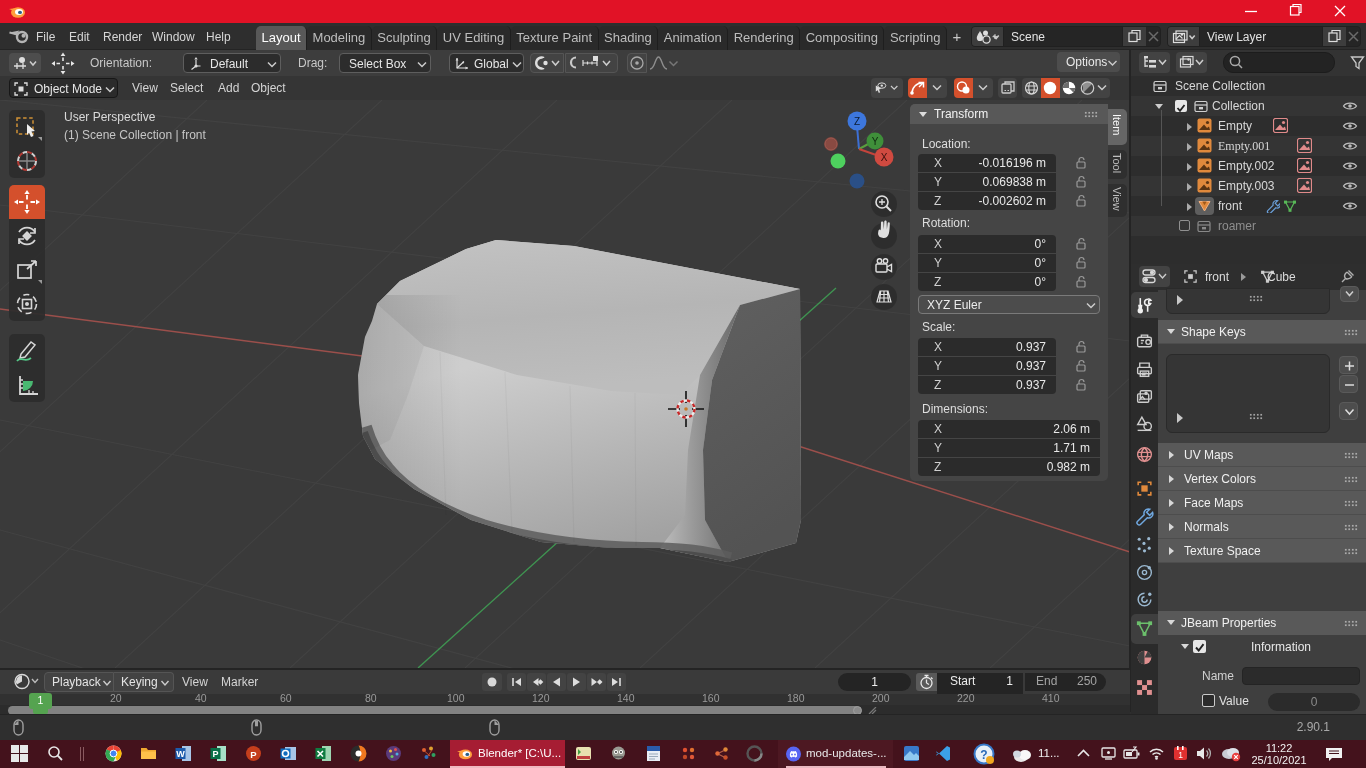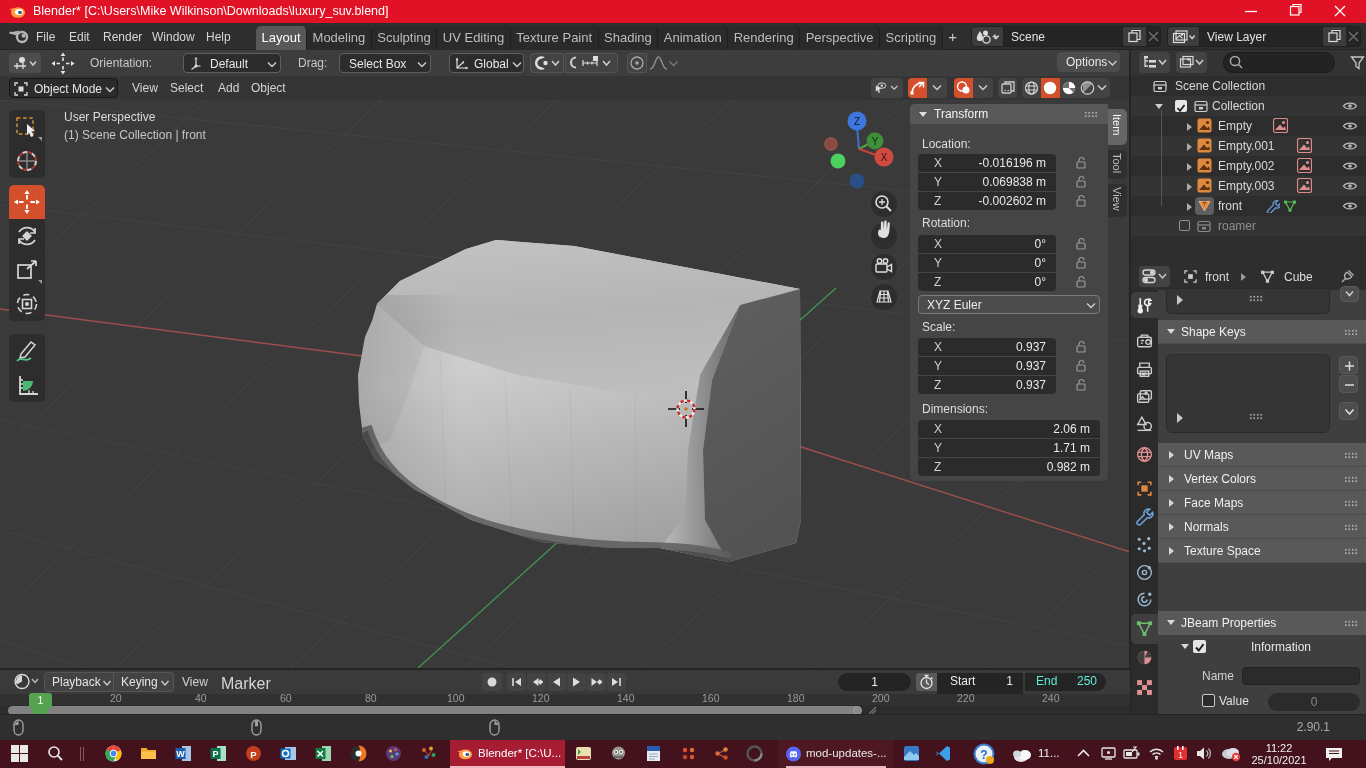--- a/index.html
+++ b/index.html
@@ -47,21 +47,20 @@
 <body>
 <div id="page">
 
   <div class="abs" id="titlebar" style="left:0;top:0;width:1366px;height:23px;background:#e11226;">
     <svg class="abs" style="left:8px;top:3px" width="18" height="17" viewBox="0 0 18 17">
       <ellipse cx="10" cy="9.5" rx="7" ry="5.2" fill="#ff9d3c"></ellipse>
       <ellipse cx="11" cy="9" rx="4" ry="3" fill="#fff"></ellipse>
       <ellipse cx="12" cy="9.4" rx="2" ry="1.6" fill="#2a5f8a"></ellipse>
       <path d="M1 6 L9 5 L6 8 Z" fill="#ff9d3c"></path>
     </svg>
-    <div class="abs" style="left:33px;top:4px;color:#fff;font-size:12.5px;white-space:nowrap;">Blender* [C:\Users\Mike Wilkinson\Downloads\luxury_suv.blend]</div>
     <svg class="abs" style="left:1238px;top:0" width="120" height="23" viewBox="0 0 120 23">
       <path d="M7 11.5 H19" stroke="#fff" stroke-width="1.3"></path>
       <rect x="52.5" y="6.5" width="8.5" height="8.5" fill="none" stroke="#fff" stroke-width="1.2"></rect>
       <path d="M55 6.5 V4.5 H63 V12.5 H61" fill="none" stroke="#fff" stroke-width="1.2"></path>
       <path d="M97 6 L107 16 M107 6 L97 16" stroke="#fff" stroke-width="1.3"></path>
     </svg>
   </div>
 
   <div class="abs" id="topbar" style="left:0;top:23px;width:1366px;height:27px;background:#2e2e2e;border-bottom:1px solid #242424;">
     <svg class="abs" style="left:8px;top:3px" width="22" height="20" viewBox="0 0 22 20">
@@ -77,21 +76,21 @@
     <div class="abs txt" style="left:206px;top:7px;">Help</div>
     <div class="abs" id="tabs" style="left:256px;top:3px;height:24px;display:flex;">
       <div class="tab active">Layout</div>
         <div class="tab">Modeling</div>
         <div class="tab">Sculpting</div>
         <div class="tab">UV Editing</div>
         <div class="tab">Texture Paint</div>
         <div class="tab">Shading</div>
         <div class="tab">Animation</div>
         <div class="tab">Rendering</div>
-        <div class="tab">Perspective</div>
+        <div class="tab">Compositing</div>
         <div class="tab">Scripting</div>
       <div style="width:20px;height:24px;color:#c8c8c8;font-size:15px;text-align:center;line-height:22px;">+</div>
     </div>
 
     <div class="abs" style="left:971px;top:3px;width:190px;height:21px;background:#252525;border:1px solid #202020;border-radius:4px;">
       <div class="abs" style="left:0;top:0;width:32px;height:19px;background:#3d3d3d;border-radius:3px 0 0 3px;border-right:1px solid #202020;">
         <svg width="30" height="19" viewBox="0 0 30 19">
             <path d="M8 4 C10.5 8 11 9.5 11 11 A3.1 3.1 0 0 1 4.8 11 C4.8 9.5 5.5 8 8 4 Z" fill="#ddd"></path>
             <circle cx="13.5" cy="6" r="2.5" fill="#ddd"></circle>
             <circle cx="14.5" cy="12.5" r="3.6" fill="none" stroke="#ddd" stroke-width="1.3"></circle>
@@ -661,21 +660,21 @@
       <div class="oimg" style="left:142px;"><svg width="15" height="15" viewBox="0 0 15 15">
             <rect x="0.5" y="0.5" width="14" height="14" rx="2" fill="none" stroke="#e08a8a" stroke-width="1.2"></rect>
             <circle cx="10.5" cy="4.5" r="1.6" fill="#e08a8a"></circle>
             <path d="M2 12 L7 6.5 L10 10 L12 8.5 L13 12 Z" fill="#e08a8a"></path>
           </svg></div>
       <svg class="oeye" viewBox="0 0 16 12">
           <path d="M1.5 6 C4 2.2 12 2.2 14.5 6 C12 9.8 4 9.8 1.5 6 Z" fill="none" stroke="#bdbdbd" stroke-width="1.3"></path>
           <circle cx="8" cy="6" r="1.8" fill="#bdbdbd"></circle>
         </svg>
     </div>
-    <div class="orow" style="top:86px;background:#343434;">
+    <div class="orow" style="top:86px;background:#343434;font-family:Liberation Serif, serif;">
       <div class="tri6"></div>
       <div class="oimg" style="left:66px;"><svg width="15" height="15" viewBox="0 0 15 15">
             <rect x="0.5" y="0.5" width="14" height="14" rx="2" fill="#e0893c"></rect>
             <circle cx="10.5" cy="4.5" r="1.6" fill="#5a3413"></circle>
             <path d="M2 12 L7 6.5 L10 10 L12 8.5 L13 12 Z" fill="#5a3413"></path>
           </svg></div>
       <div class="abs otxt" style="left:87px;">Empty.001</div>
       <div class="oimg" style="left:166px;"><svg width="15" height="15" viewBox="0 0 15 15">
             <rect x="0.5" y="0.5" width="14" height="14" rx="2" fill="none" stroke="#e08a8a" stroke-width="1.2"></rect>
             <circle cx="10.5" cy="4.5" r="1.6" fill="#e08a8a"></circle>
@@ -777,21 +776,21 @@
           <rect x="5.5" y="5.5" width="5" height="5" fill="#ccc"></rect>
         </svg>
       <div class="abs" style="left:74px;top:6px;font-size:12px;color:#dcdcdc;">front</div>
       <div class="abs" style="left:110px;top:9px;width:0;height:0;border-left:5px solid #999;border-top:4px solid transparent;border-bottom:4px solid transparent;"></div>
       <svg class="abs" style="left:129px;top:5px" width="15" height="15" viewBox="0 0 14 14">
           <path d="M2.5 3 H11.5 L7 11.5 Z" fill="none" stroke="#ccc" stroke-width="1.2"></path>
           <rect x="1" y="1.6" width="3" height="3" fill="#ccc"></rect>
           <rect x="10" y="1.6" width="3" height="3" fill="#ccc"></rect>
           <rect x="5.5" y="9.8" width="3" height="3" fill="#ccc"></rect>
         </svg>
-      <div class="abs" style="left:153px;top:6px;font-size:12px;color:#dcdcdc;text-align:center;">Cube</div>
+      <div class="abs" style="left:136px;top:6px;font-size:12px;color:#dcdcdc;text-align:center;">Cube</div>
       <svg class="abs" style="left:209px;top:4px" width="16" height="17" viewBox="0 0 16 17">
           <g stroke="#b0b0b0" stroke-width="1.4" fill="none">
             <path d="M8.5 2.5 L13.5 7.5 M7 4 L12 9 M7 4 C4.5 6 4 8.5 5.5 10.5 L2 14 M12 9 C10 10.5 7.5 11.5 5.5 10.5"></path>
           </g>
         </svg>
     </div>
 
     <div class="abs" style="left:0;top:26px;width:27px;height:424px;background:#2b2b2b;"></div>
     <div class="abs" id="ptabicons" style="left:0;top:26px;width:27px;height:424px;">
       <div class="abs" style="left:0;top:2px;width:27px;height:26px;background:#3f3f3f;border-radius:5px 0 0 5px;"></div>
@@ -989,21 +988,21 @@
           <path d="M1.5 1 l3.5 4 l3.5 -4" stroke="#ccc" stroke-width="1.4" fill="none"></path>
         </svg>
     </div>
     <div class="abs" style="left:114px;top:2px;width:60px;height:20px;background:#434343;border:1px solid #555;border-left:none;border-radius:0 4px 4px 0;font-size:12px;color:#e4e4e4;">
       <div class="abs" style="left:7px;top:2px;">Keying</div>
       <svg class="abs" style="left:46px;top:7px" width="10" height="7" viewBox="0 0 10 7">
           <path d="M1.5 1 l3.5 4 l3.5 -4" stroke="#ccc" stroke-width="1.4" fill="none"></path>
         </svg>
     </div>
     <div class="abs" style="left:182px;top:5px;font-size:12px;color:#d4d4d4;">View</div>
-    <div class="abs" style="left:221px;top:5px;font-size:16px;color:#d4d4d4;">Marker</div>
+    <div class="abs" style="left:221px;top:5px;font-size:12px;color:#d4d4d4;">Marker</div>
     <div class="abs" style="left:482px;top:3px;width:20px;height:18px;background:#434343;border-radius:3px;">
       <svg width="20" height="18" viewBox="0 0 20 18">
           <circle cx="10" cy="9" r="4.5" fill="#d8d8d8"></circle>
         </svg>
     </div>
     <div class="tlbtn" style="left:507px;"><svg width="19" height="18" viewBox="0 0 19 18">
           <path d="M6 5 V13" stroke="#ddd" stroke-width="1.6"></path>
           <path d="M14 5 L8 9 L14 13 Z" fill="#ddd"></path>
         </svg></div>
     <div class="tlbtn" style="left:527px;"><svg width="19" height="18" viewBox="0 0 19 18">
@@ -1028,38 +1027,38 @@
     <div class="abs" style="left:916px;top:3px;width:21px;height:18px;background:#5a5a5a;border-radius:3px 0 0 3px;">
       <svg width="21" height="18" viewBox="0 0 21 18">
           <circle cx="10.5" cy="10" r="5.5" fill="none" stroke="#e8e8e8" stroke-width="1.3"></circle>
           <path d="M10.5 10 V6.5 M10.5 10 L13 11.5 M8.5 2.5 h4 M10.5 2.5 V4.5 M15 4.5 l1.5 1.5" stroke="#e8e8e8" stroke-width="1.3" fill="none"></path>
         </svg>
     </div>
     <div class="abs" style="left:937px;top:3px;width:86px;height:33px;background:#242424;font-size:12px;color:#ececec;">
       <div class="abs" style="left:13px;top:1px;">Start</div>
         <div class="abs" style="right:10px;top:1px;">1</div>
     </div>
-    <div class="abs" style="left:1024px;top:3px;width:82px;height:18px;background:#242424;border-radius:0 9px 9px 0;font-size:12px;color:#5eead4;border-left:1px solid #3a3a3a;">
+    <div class="abs" style="left:1024px;top:3px;width:82px;height:18px;background:#242424;border-radius:0 9px 9px 0;font-size:12px;color:#a3a3a3;border-left:1px solid #3a3a3a;">
       <div class="abs" style="left:11px;top:1px;">End</div>
         <div class="abs" style="right:9px;top:1px;">250</div>
     </div>
 
     <div class="abs" style="left:0;top:24px;width:1130px;height:16px;background:#313131;"></div>
     <div class="abs rnum" style="left:110px;">20</div>
       <div class="abs rnum" style="left:195px;">40</div>
     <div class="abs rnum" style="left:280px;">60</div>
       <div class="abs rnum" style="left:365px;">80</div>
     <div class="abs rnum" style="left:447px;">100</div>
       <div class="abs rnum" style="left:532px;text-align:right;">120</div>
     <div class="abs rnum" style="left:617px;">140</div>
       <div class="abs rnum" style="left:702px;">160</div>
     <div class="abs rnum" style="left:787px;">180</div>
       <div class="abs rnum" style="left:872px;">200</div>
     <div class="abs rnum" style="left:957px;">220</div>
-      <div class="abs rnum" style="left:1042px;">240</div>
+      <div class="abs rnum" style="left:1042px;">410</div>
 
     <div class="abs" style="left:0;top:35px;width:1130px;height:11px;background:#2c2c2c;"></div>
     <div class="abs" style="left:8px;top:36px;width:852px;height:9px;background:#828282;border-radius:4.5px;"></div>
     <div class="abs" style="left:853px;top:36px;width:9px;height:9px;border:1.5px solid #a0a0a0;border-radius:50%;background:#8a8a8a;box-sizing:border-box;"></div>
     <svg class="abs" style="left:868px;top:37px" width="10" height="8" viewBox="0 0 10 8">
         <path d="M1 7 L8 0 M4 7 L8 3" stroke="#777" stroke-width="1.2"></path>
       </svg>
     <div class="abs" style="left:29px;top:23px;width:23px;height:16px;background:#55a350;border-radius:3px;color:#fff;font-size:10.5px;text-align:center;line-height:15px;">1</div>
     <div class="abs" style="left:33px;top:39px;width:15px;height:5px;background:#55a350;border-radius:0 0 2px 2px;"></div>
   </div>

